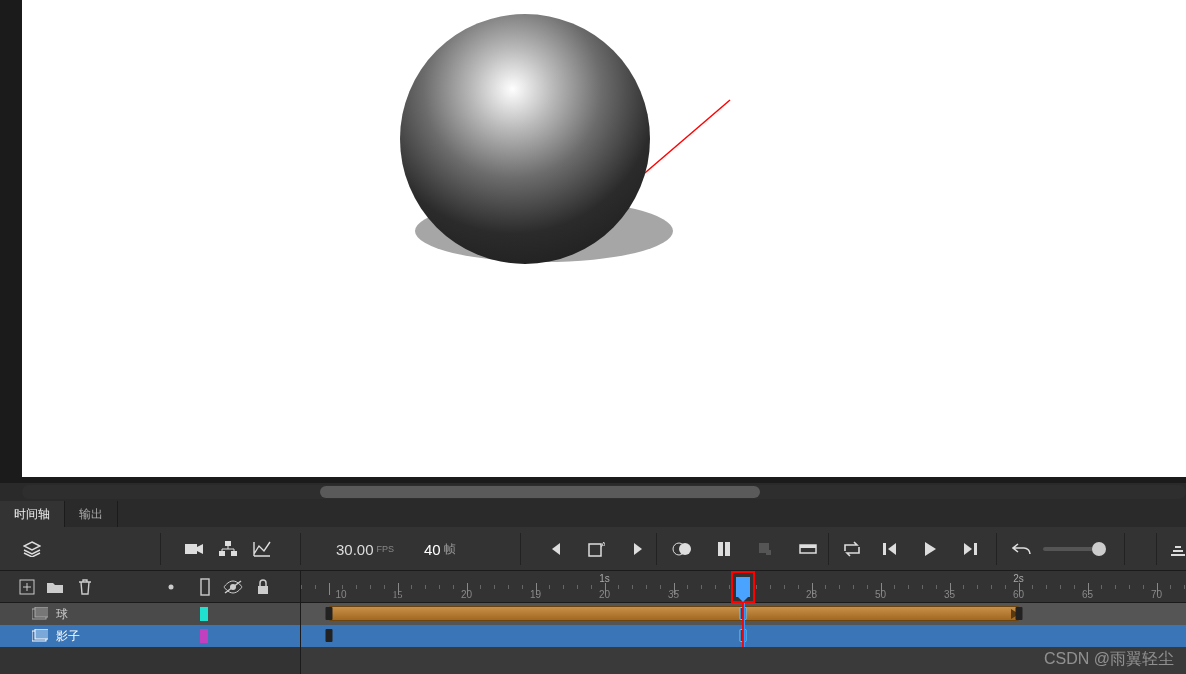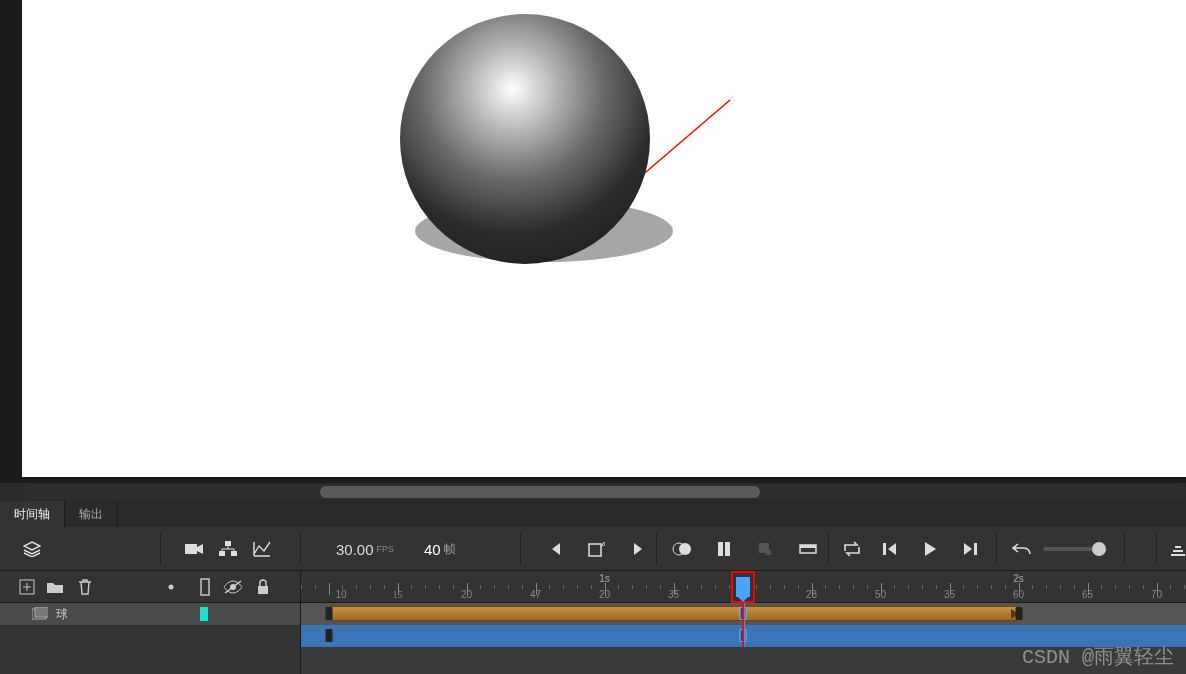--- a/index.html
+++ b/index.html
@@ -52,21 +52,21 @@
   .tl-row.sel{ background:#3a75b8;}
   .span-bar { position:absolute; top:3px; height:15px; background:linear-gradient(#c89048,#a06820); border:1px solid #6b4410; border-radius:1px;}
   .kf { position:absolute; top:4px; width:7px; height:13px; background:#222; border-radius:1px; transform:translateX(-50%);}
   .kf.sel{ background:#1a4a7a; border:1px solid #6cf;}
 
   .playhead { position:absolute; width:2px; background:#3399ff; }
   .playhead-box { position:absolute; width:24px; height:32px; border:2px solid red; transform:translateX(-50%); pointer-events:none;}
   .playhead-head { position:absolute; width:14px; height:20px; background:#4aa3ff; transform:translateX(-50%); display:flex; align-items:center; justify-content:center; color:#fff; font-size:9px;}
   .playhead-head::after{ content:""; position:absolute; bottom:-5px; left:2px; border-left:5px solid transparent; border-right:5px solid transparent; border-top:5px solid #4aa3ff;}
 
-  .watermark { position:absolute; right:12px; bottom:4px; color:rgba(230,230,230,0.5); font-size:20px; pointer-events:none;font-family:Liberation Mono, monospace;}
+  .watermark { position:absolute; right:12px; bottom:4px; color:rgba(230,230,230,0.5); font-size:16px; pointer-events:none;}
   svg{display:block;}
 </style>
 </head>
 <body>
 
 <div class="stage-area">
   <div class="stage">
     <div style="position:absolute; left:0; top:0; width:100%; height:100%; z-index:1;">
       <div class="shadow"></div>
     </div>
@@ -319,21 +319,21 @@
       <div class="tick" style="left: 841.8px;"></div>
       <div class="tick med" style="left: 855.6px;"></div>
       <div class="tick" style="left: 869.4px;"></div>
       <div class="tick" style="left: 883.2px;"></div>
       <div class="ruler-num" style="left: 40px;">10</div>
       <div class="tick big" style="left: 27.6px;"></div>
       <div class="ruler-num" style="left: 96.6px; font-family: Liberation Serif, serif;">15</div>
       <div class="tick big" style="left: 96.6px;"></div>
       <div class="ruler-num" style="left: 165.6px;">20</div>
       <div class="tick big" style="left: 165.6px;"></div>
-      <div class="ruler-num" style="left: 234.6px;">47</div>
+      <div class="ruler-num" style="left: 234.6px;">19</div>
       <div class="tick big" style="left: 234.6px;"></div>
       <div class="ruler-num" style="left: 303.6px;">20</div>
       <div class="tick big" style="left: 303.6px;"></div>
       <div class="ruler-num" style="left: 372.6px; font-style: italic;">35</div>
       <div class="tick big" style="left: 372.6px;"></div>
       <div class="ruler-num" style="left: 441.6px;">40</div>
       <div class="tick big" style="left: 441.6px;"></div>
       <div class="ruler-num" style="left: 510.6px;">28</div>
       <div class="tick big" style="left: 510.6px;"></div>
       <div class="ruler-num" style="left: 579.6px;">50</div>
@@ -355,20 +355,28 @@
   <div class="timeline-body">
     <div class="layer-col" id="layer-col">
         <div class="layer-row dim">
           <svg class="layer-icon">
             <rect x="0" y="2" width="14" height="10" fill="none" stroke="#aaa"></rect>
             <rect x="3" y="0" width="14" height="10" fill="#777" stroke="#aaa"></rect>
           </svg>
           <span>球</span>
           <div class="color-chip" style="background:#20e0d0"></div>
         </div>
+        <div class="layer-row sel">
+          <svg class="layer-icon">
+            <rect x="0" y="2" width="14" height="10" fill="none" stroke="#fff"></rect>
+            <rect x="3" y="0" width="14" height="10" fill="#7aa8d8" stroke="#fff"></rect>
+          </svg>
+          <span>影子</span>
+          <div class="color-chip" style="background:#c040c0"></div>
+        </div>
       </div>
     <div class="tl-col" id="tl-col">
         <div class="tl-row dim" style="top: 0px;">
           <div class="span-bar" style="left: 27.6px; width: 690px;"></div>
           <div style="position: absolute; left: 709.6px; top: 6px; border-left: 8px solid rgb(90, 56, 16); border-top: 5px solid transparent; border-bottom: 5px solid transparent;"></div>
           <div class="kf" style="left: 27.6px;"></div>
           <div class="kf sel" style="left: 441.6px;"></div>
           <div class="kf" style="left: 717.6px;"></div>
         </div>
         <div class="tl-row sel" style="top: 22px;">

